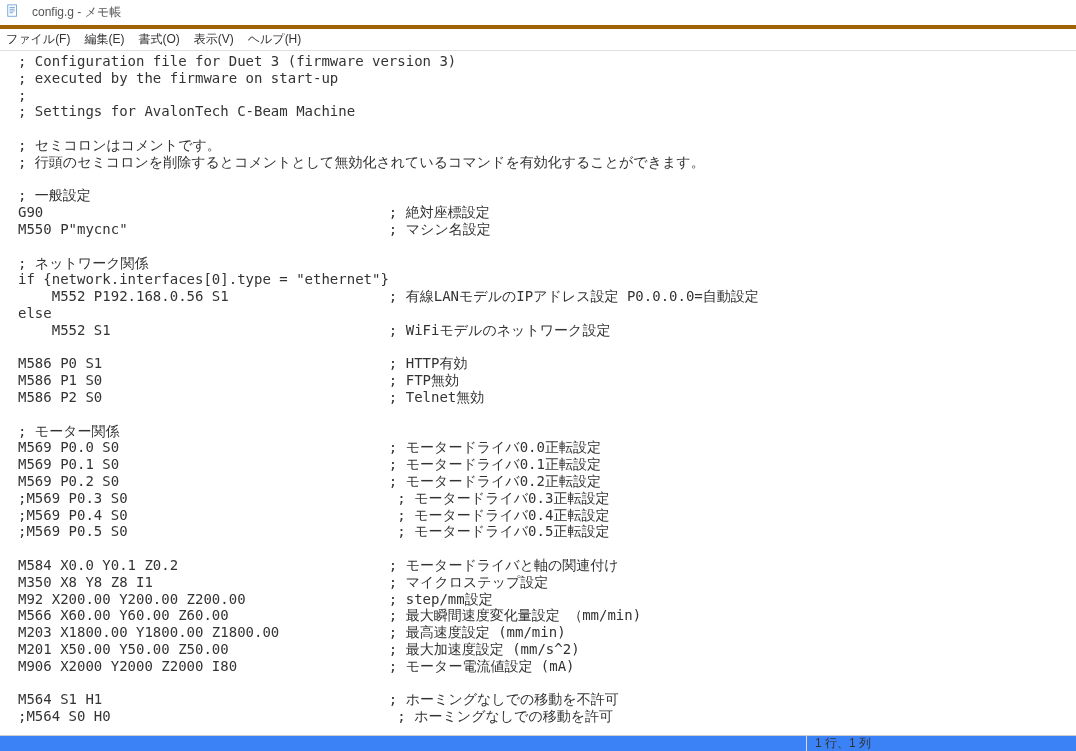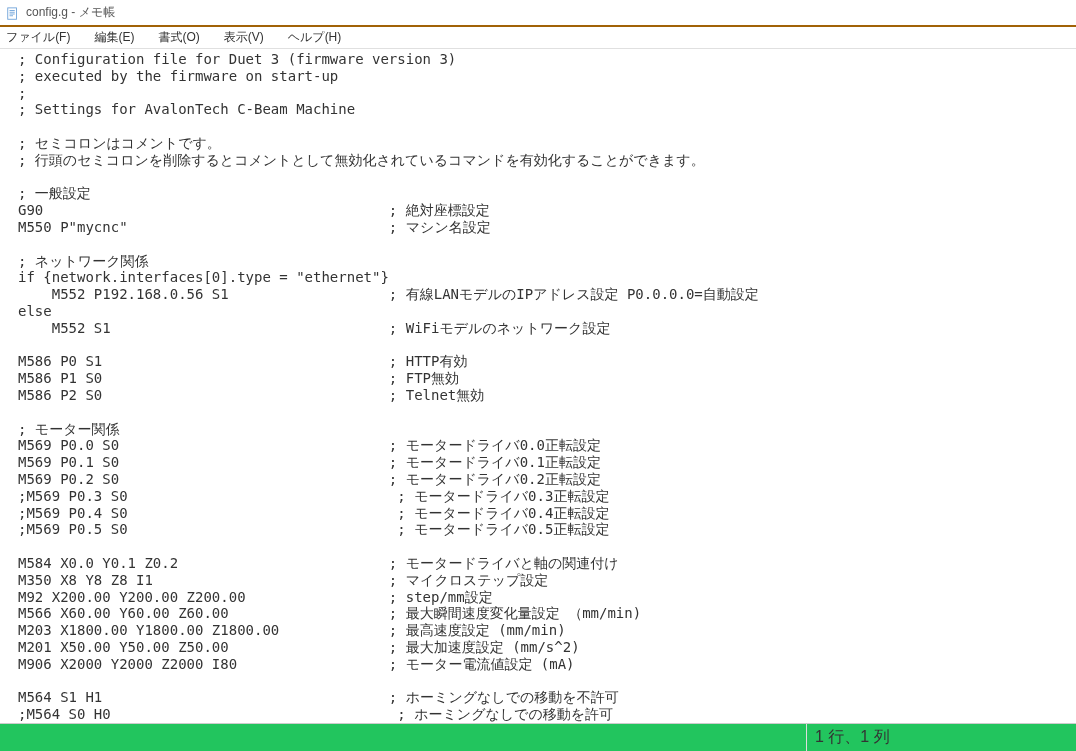--- a/index.html
+++ b/index.html
@@ -8,36 +8,36 @@
       font-size: 13px;
       background: #fff;
       width: 1076px;
       height: 751px;
       overflow: hidden;
       display: flex;
       flex-direction: column;
     }
     .titlebar {
       display: flex;
-      align-items: flex-end;
+      align-items: flex-start;
       padding: 4px 6px;
-      border-bottom: 2px solid #a16207;
+      border-bottom: 4px solid #a16207;
       color: #555;
       font-family: "Yu Gothic UI", "Meiryo UI", sans-serif;
       font-size: 12px;
-      gap: 6px;
+      gap: 12px;
     }
     .titlebar .icon {
       width: 14px;
       height: 14px;
       display: inline-flex;
     }
     .menubar {
       display: flex;
-      gap: 24px;
+      gap: 14px;
       padding: 2px 6px;
       border-bottom: 1px solid #e0e0e0;
       font-family: "Yu Gothic UI", "Meiryo UI", sans-serif;
       font-size: 12px;
       color: #333;
     }
     .menubar .menu-item {
       cursor: default;
     }
     .editor {
@@ -46,25 +46,25 @@
       white-space: pre;
       font-family: "MS Gothic", monospace;
       font-size: 14px;
       line-height: 1.2;
       color: #333;
       overflow: auto;
     }
     .statusbar {
       display: flex;
       border-top: 1px solid #ccc;
-      background: #22c55e;
+      background: #3b82f6;
       font-family: "Yu Gothic UI", "Meiryo UI", sans-serif;
-      font-size: 16px;
+      font-size: 12px;
       color: #333;
-      height: 28px;
+      height: 16px;
       align-items: center;
     }
     .statusbar .status-left {
       flex: 0 0 75%;
       border-right: 1px solid #ddd;
       height: 100%;
       padding: 1px 6px;
     }
     .statusbar .status-pos {
       padding: 1px 8px;

